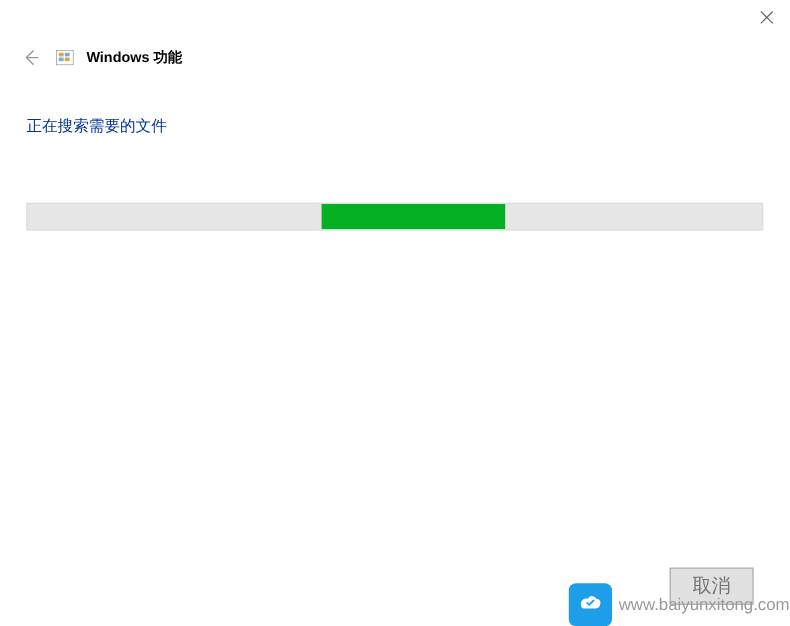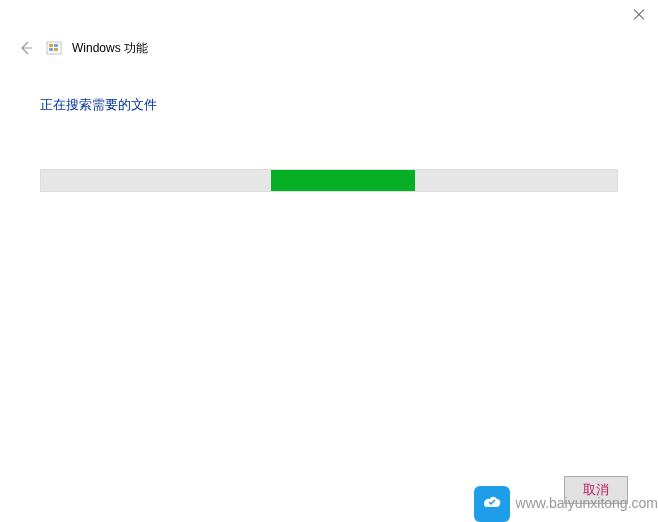--- a/index.html
+++ b/index.html
@@ -42,20 +42,21 @@
       transform: rotate(45deg);
     }
     .close-btn::after {
       transform: rotate(-45deg);
     }
     .header {
       display: flex;
       align-items: center;
       padding: 10px 16px;
       gap: 10px;
+      font-weight: bold;
     }
     .back-btn {
       width: 20px;
       height: 20px;
       cursor: pointer;
       display: flex;
       align-items: center;
       justify-content: center;
       color: #888;
       font-size: 16px;
@@ -65,21 +66,21 @@
       height: 16px;
       display: inline-flex;
       align-items: center;
       justify-content: center;
     }
     .window-title {
       font-size: 12px;
       color: #000;
     }
     .content {
-      padding: 28px 40px;
+      padding: 28px 22px;
     }
     .status-text {
       color: #003399;
       font-size: 13px;
       margin-bottom: 55px;
     }
     .progress-bar {
       width: 100%;
       height: 23px;
       background: #e6e6e6;
@@ -98,24 +99,24 @@
     .footer {
       position: absolute;
       bottom: 18px;
       right: 30px;
       display: flex;
       gap: 8px;
       align-items: center;
     }
     .cancel-btn {
       padding: 4px 18px;
-      font-size: 13px;
+      font-size: 16px;
       background: #e1e1e1;
       border: 1px solid #adadad;
-      color: #be185d;
+      color: #737373;
       cursor: pointer;
     }
     .watermark {
       position: absolute;
       bottom: 0;
       right: 0;
       display: flex;
       align-items: center;
       gap: 6px;
       pointer-events: none;

